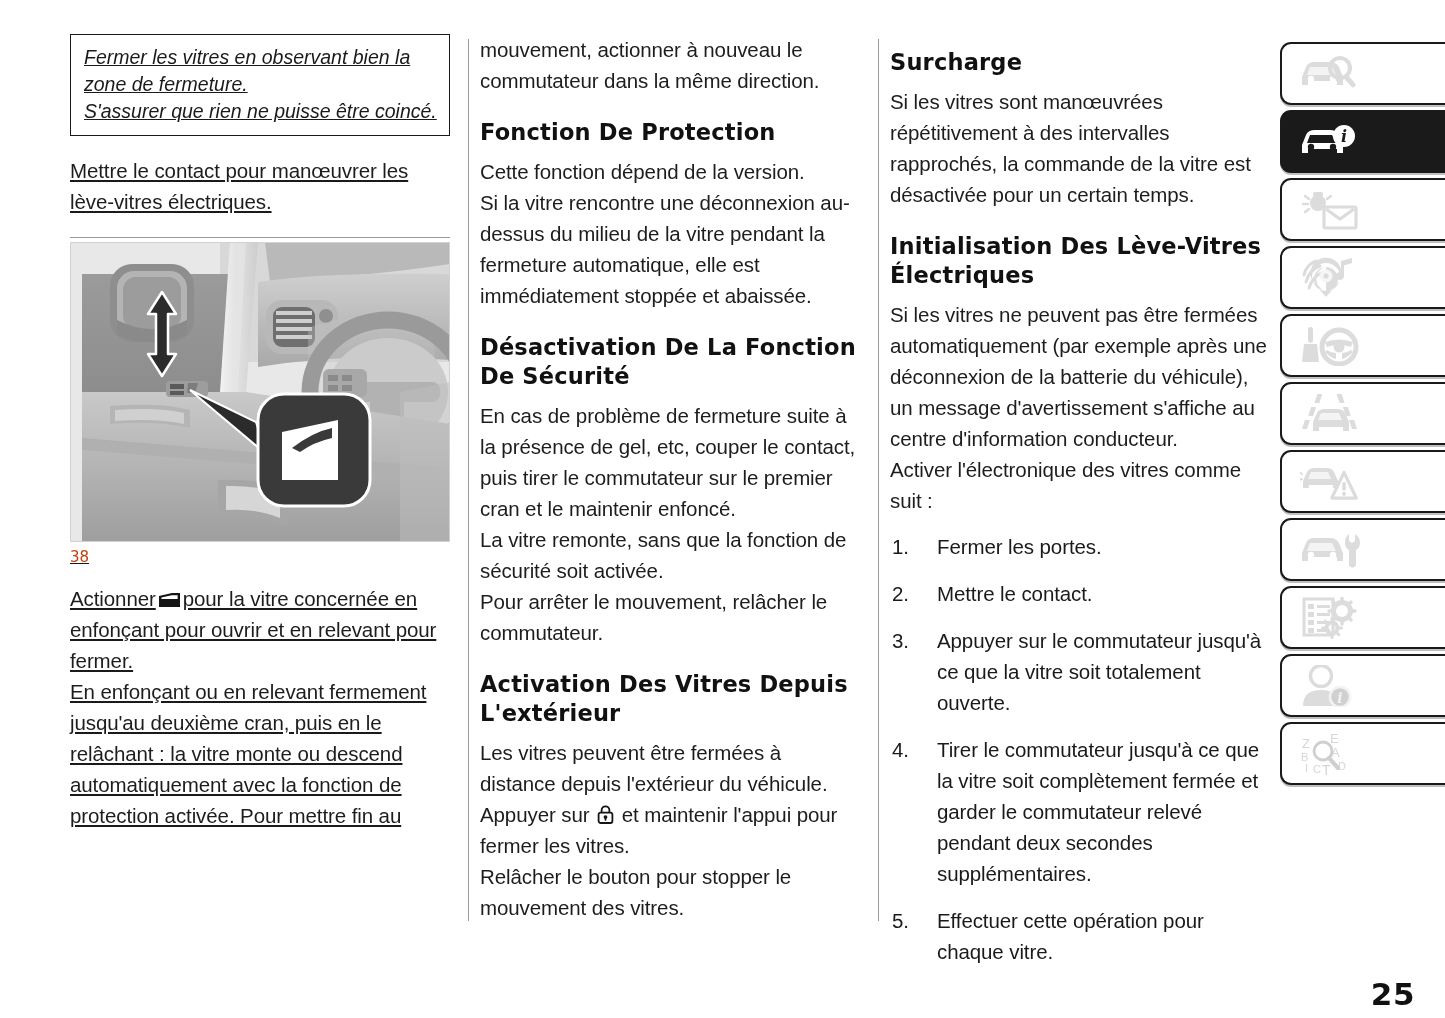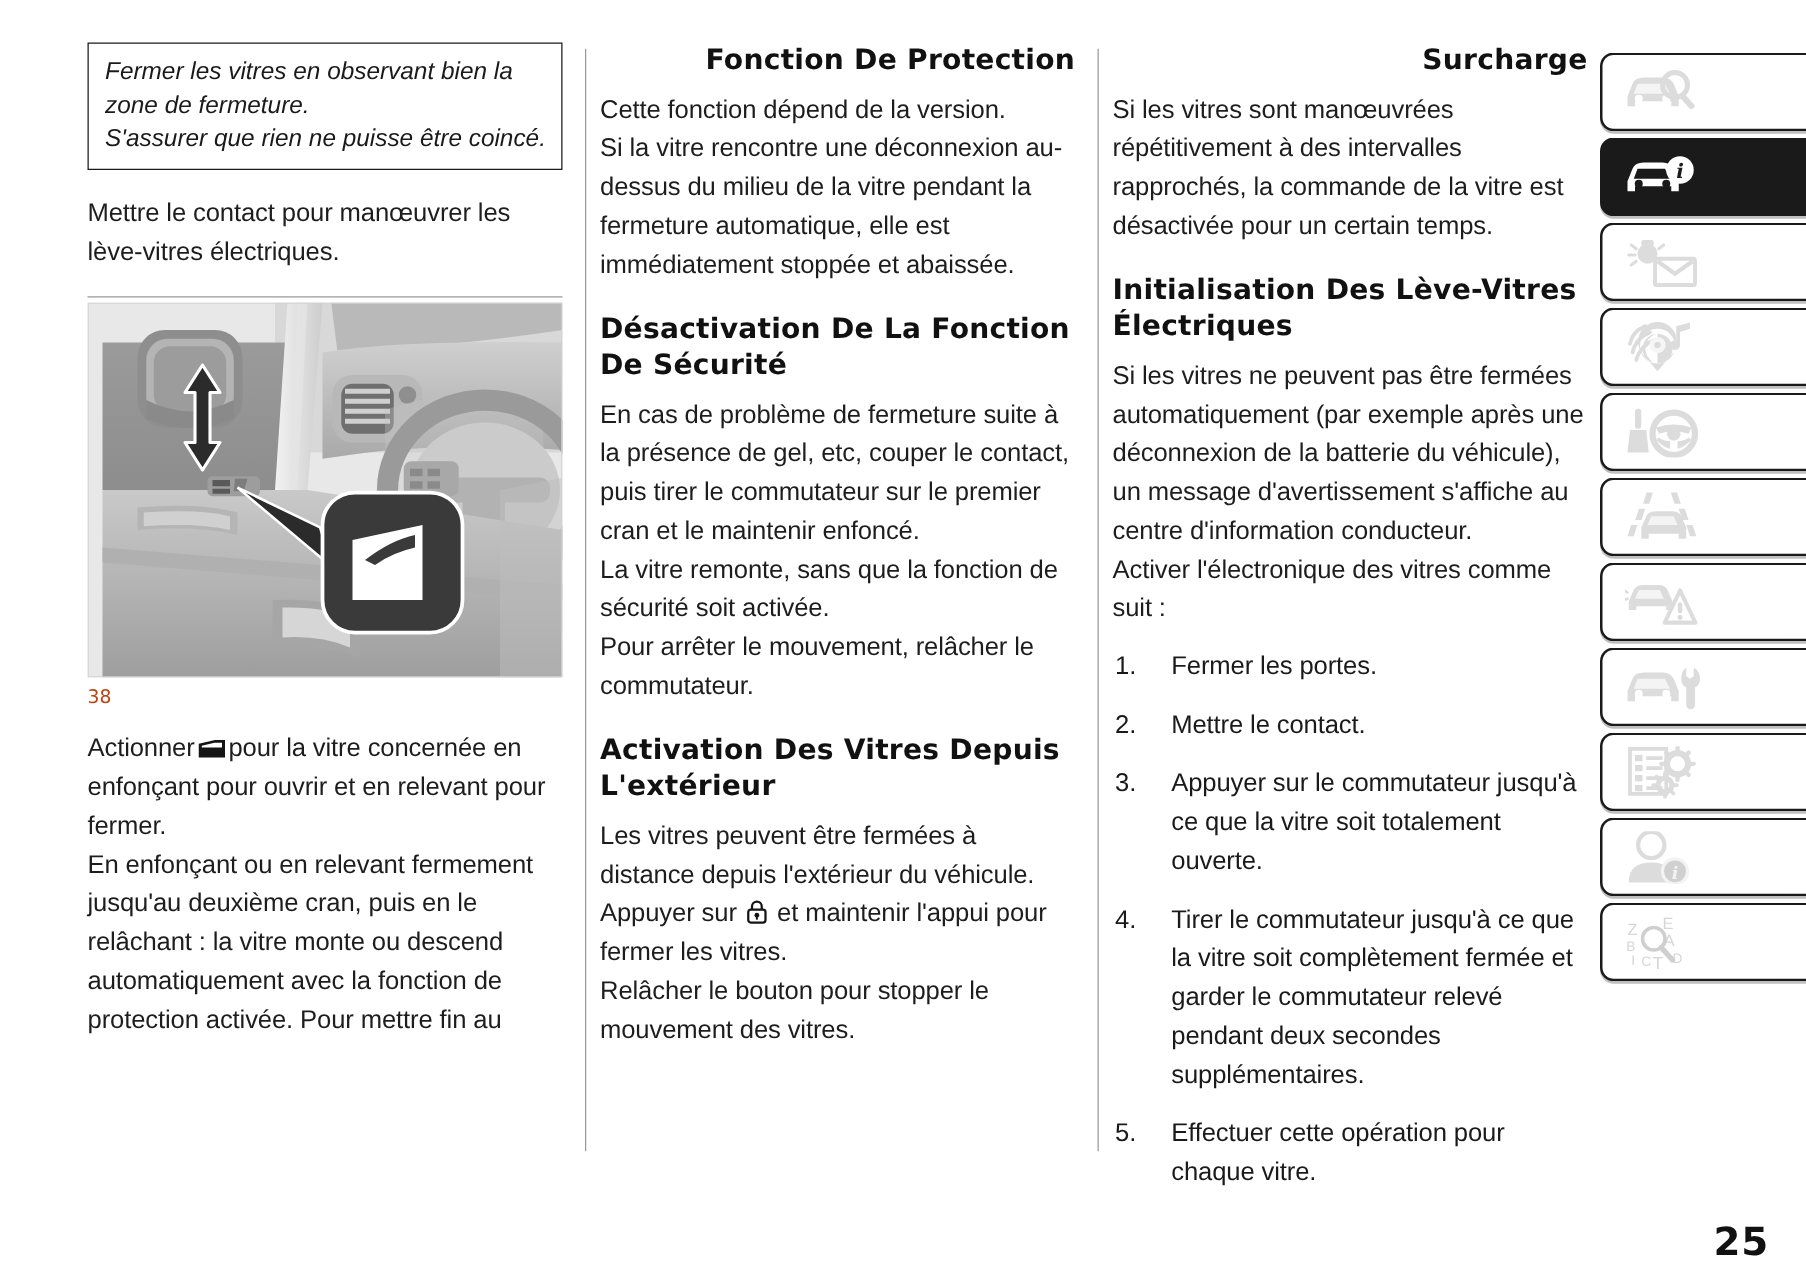--- a/index.html
+++ b/index.html
@@ -22,21 +22,21 @@
     width:1200px; height:900px;
   }
 
   
   .col {
     position:absolute;
     top:0;
     width:380px;
     height:900px;
   }
-  .col-1 { left:0px; }
+  .col-1 { left:0px;text-decoration:underline; }
   .col-2 { left:410px; }
   .col-3 { left:820px; }
 
   .col-divider {
     position:absolute;
     top:5px;
     width:1px; height:882px;
     background:#9a9a9a;
   }
   .div-1 { left:398px; }
@@ -56,21 +56,21 @@
 
   h2.heading {
     font-family:"DejaVu Sans", sans-serif;
     font-size:22.5px;
     line-height:29px;
     font-weight:bold;
     letter-spacing:0.2px;
     margin:22px 0 9px 0;
     color:#111111;
   }
-  h2.heading:first-child { margin-top:0;text-align:right; }
+  h2.heading:first-child { margin-top:14px; }
 
   
   .warn-box {
     border:1px solid #1a1a1a;
     padding:9px 11px 10px 13px;
     margin-bottom:19px;
   }
   .warn-box p {
     margin:0;
     font-style:italic;
@@ -298,20 +298,21 @@
               <path d="M1 4 L14 1 L22 1 L22 15 L1 15 Z" fill="#151515"></path>
               <path d="M3.4 5.6 L13.6 3.2 L19.6 3.2 L19.6 7 L3.4 7 Z" fill="#ffffff"></path>
             </svg></span><span>pour la vitre concernée en enfonçant pour ouvrir et en relevant pour fermer.</span></p>
 
 
       <p class="body-text">En enfonçant ou en relevant fermement jusqu'au deuxième cran, puis en le relâchant : la vitre monte ou descend automatiquement avec la fonction de protection activée. Pour mettre fin au</p>
     </div>
 
     <div class="col col-2">
 
+      <p class="body-text">mouvement, actionner à nouveau le commutateur dans la même direction.</p>
 
       <h2 class="heading">Fonction De Protection</h2>
       <p class="body-text">Cette fonction dépend de la version.</p>
       <p class="body-text">Si la vitre rencontre une déconnexion au-dessus du milieu de la vitre pendant la fermeture automatique, elle est immédiatement stoppée et abaissée.</p>
 
       <h2 class="heading">Désactivation De La Fonction De Sécurité</h2>
       <p class="body-text">En cas de problème de fermeture suite à la présence de gel, etc, couper le contact, puis tirer le commutateur sur le premier cran et le maintenir enfoncé.</p>
       <p class="body-text">La vitre remonte, sans que la fonction de sécurité soit activée.</p>
       <p class="body-text">Pour arrêter le mouvement, relâcher le commutateur.</p>
 

